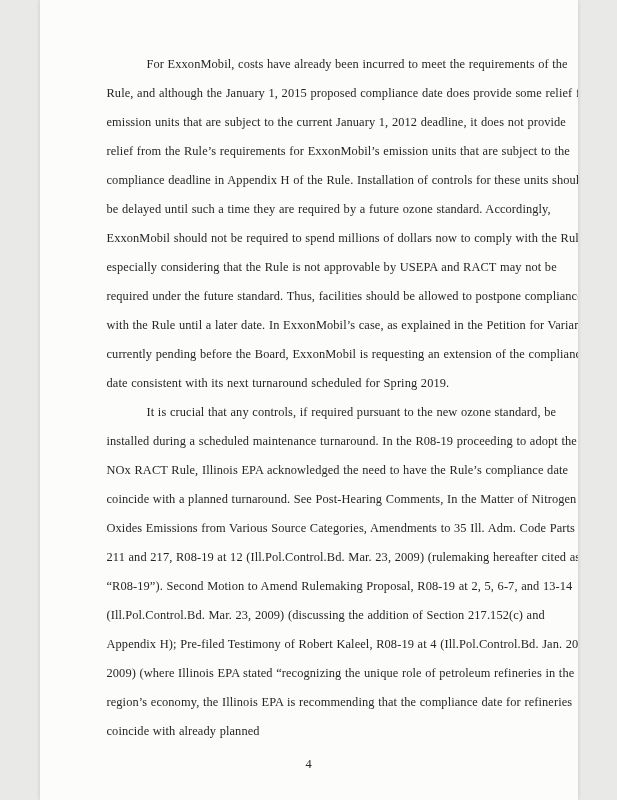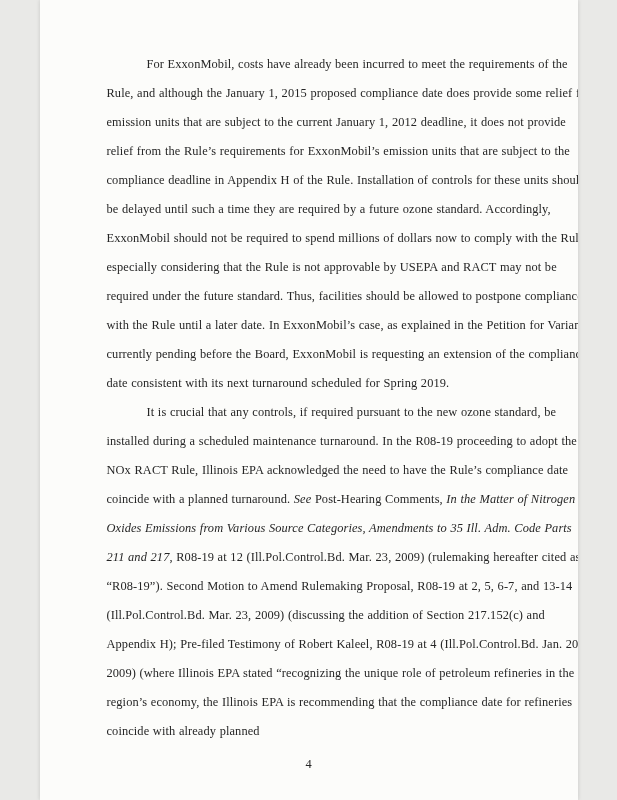--- a/index.html
+++ b/index.html
@@ -28,21 +28,20 @@
   p.para {
     margin: 0;
     padding: 0;
     font-size: 12.4px;
     line-height: 29px;
     text-indent: 40px;
     letter-spacing: 0.1px;
     word-spacing: 0.4px;
   }
   p.para .italic {
-    font-style: italic;
   }
   .page-number {
     position: absolute;
     bottom: 28px;
     left: 0;
     width: 100%;
     text-align: center;
     font-size: 12.4px;
     color: #262626;
   }

